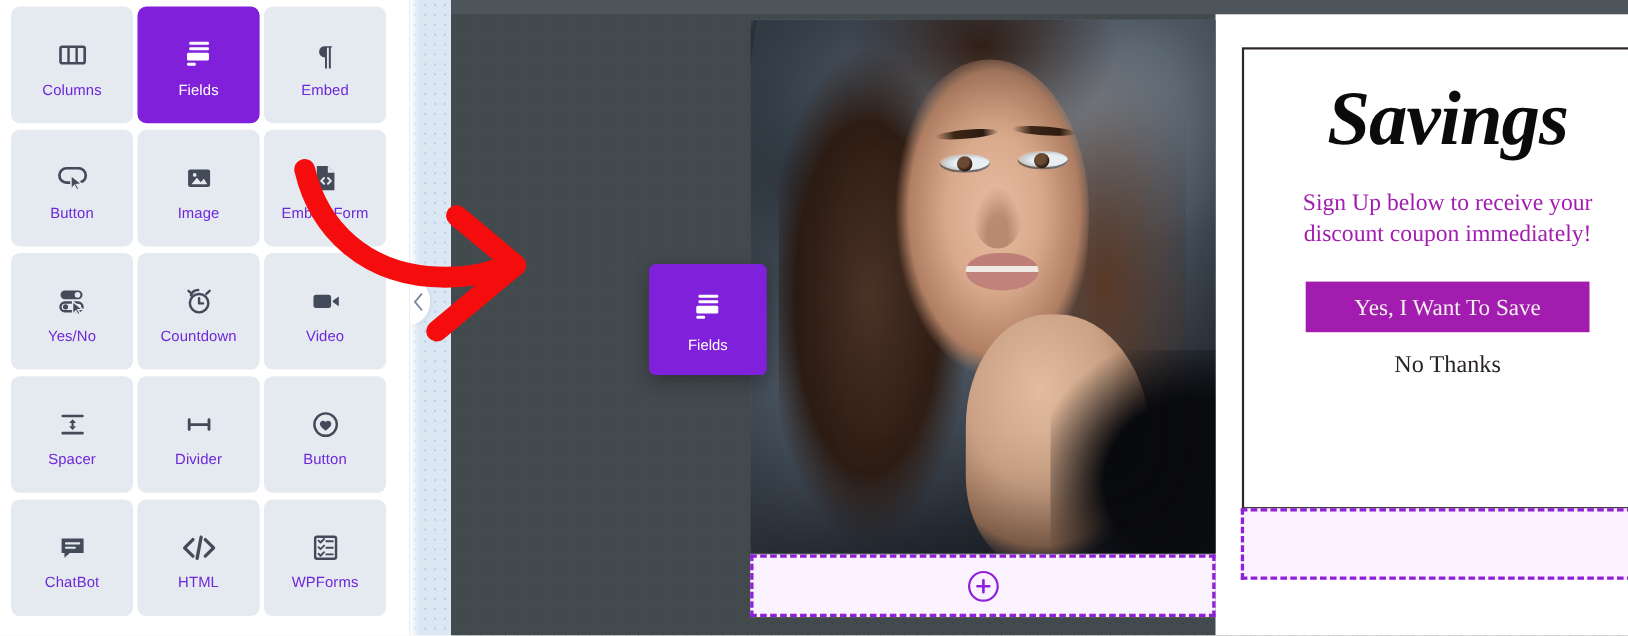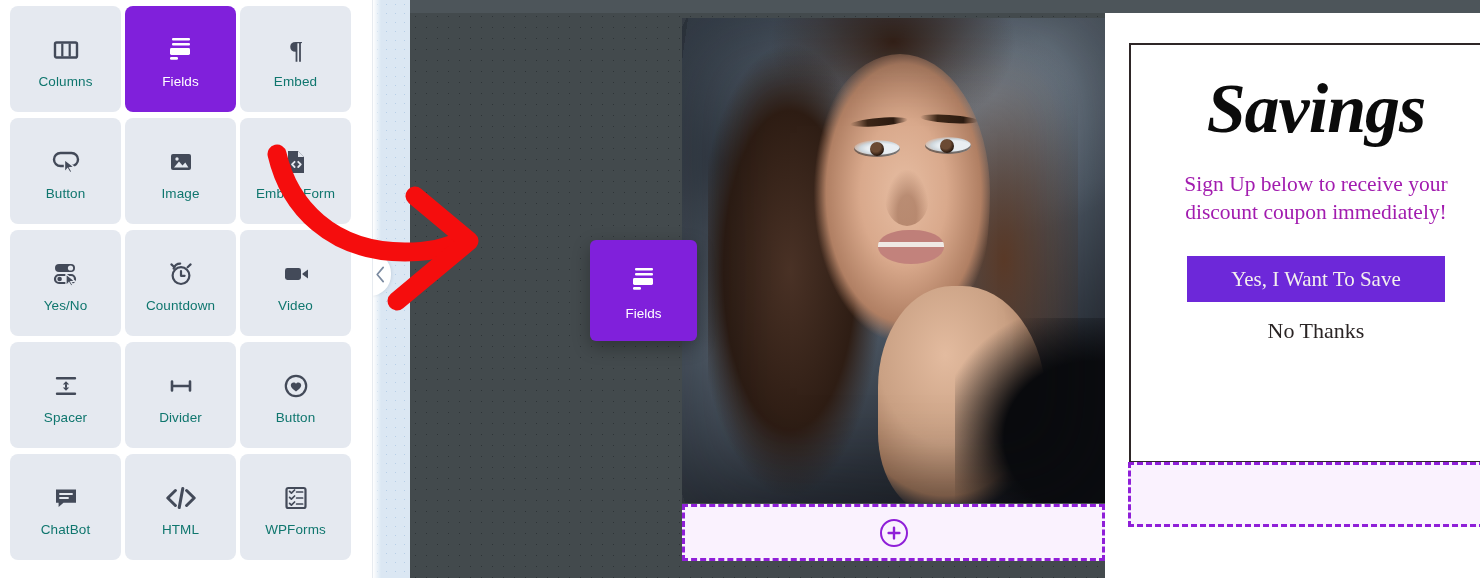--- a/index.html
+++ b/index.html
@@ -43,21 +43,21 @@
   .tile.active { background: #8020db; }
   .tile .tile-icon {
     height: 42px;
     display: flex; align-items: center; justify-content: center;
     color: #434a59;
     margin-bottom: 4px;
   }
   .tile.active .tile-icon { color: #ffffff; }
   .tile .tile-label {
     font-size: 13.5px;
-    color: #0f766e;
+    color: #6d28d9;
     letter-spacing: .1px;
     line-height: 1;
   }
   .tile.active .tile-label { color: #ffffff; }
   .tile svg { display: block; }
 
   
   #canvas-wrap {
     position: absolute; left: 373px; top: 0;
     width: 1107px; height: 578px;
@@ -251,21 +251,21 @@
     margin-top: 26px;
     width: 330px;
     text-align: center;
     font-size: 21.5px;
     color: #a21caf;
     line-height: 1.32;
   }
   #coupon-cta {
     margin-top: 30px;
     width: 258px; height: 46px;
-    background: #6d28d9;
+    background: #a21caf;
     color: #f3efee;
     border: none;
     font-family: "Liberation Serif", serif;
     font-size: 21px;
     cursor: pointer;
     display:flex; align-items:center; justify-content:center;
   }
   #coupon-decline {
     margin-top: 16px;
     font-size: 22px;

